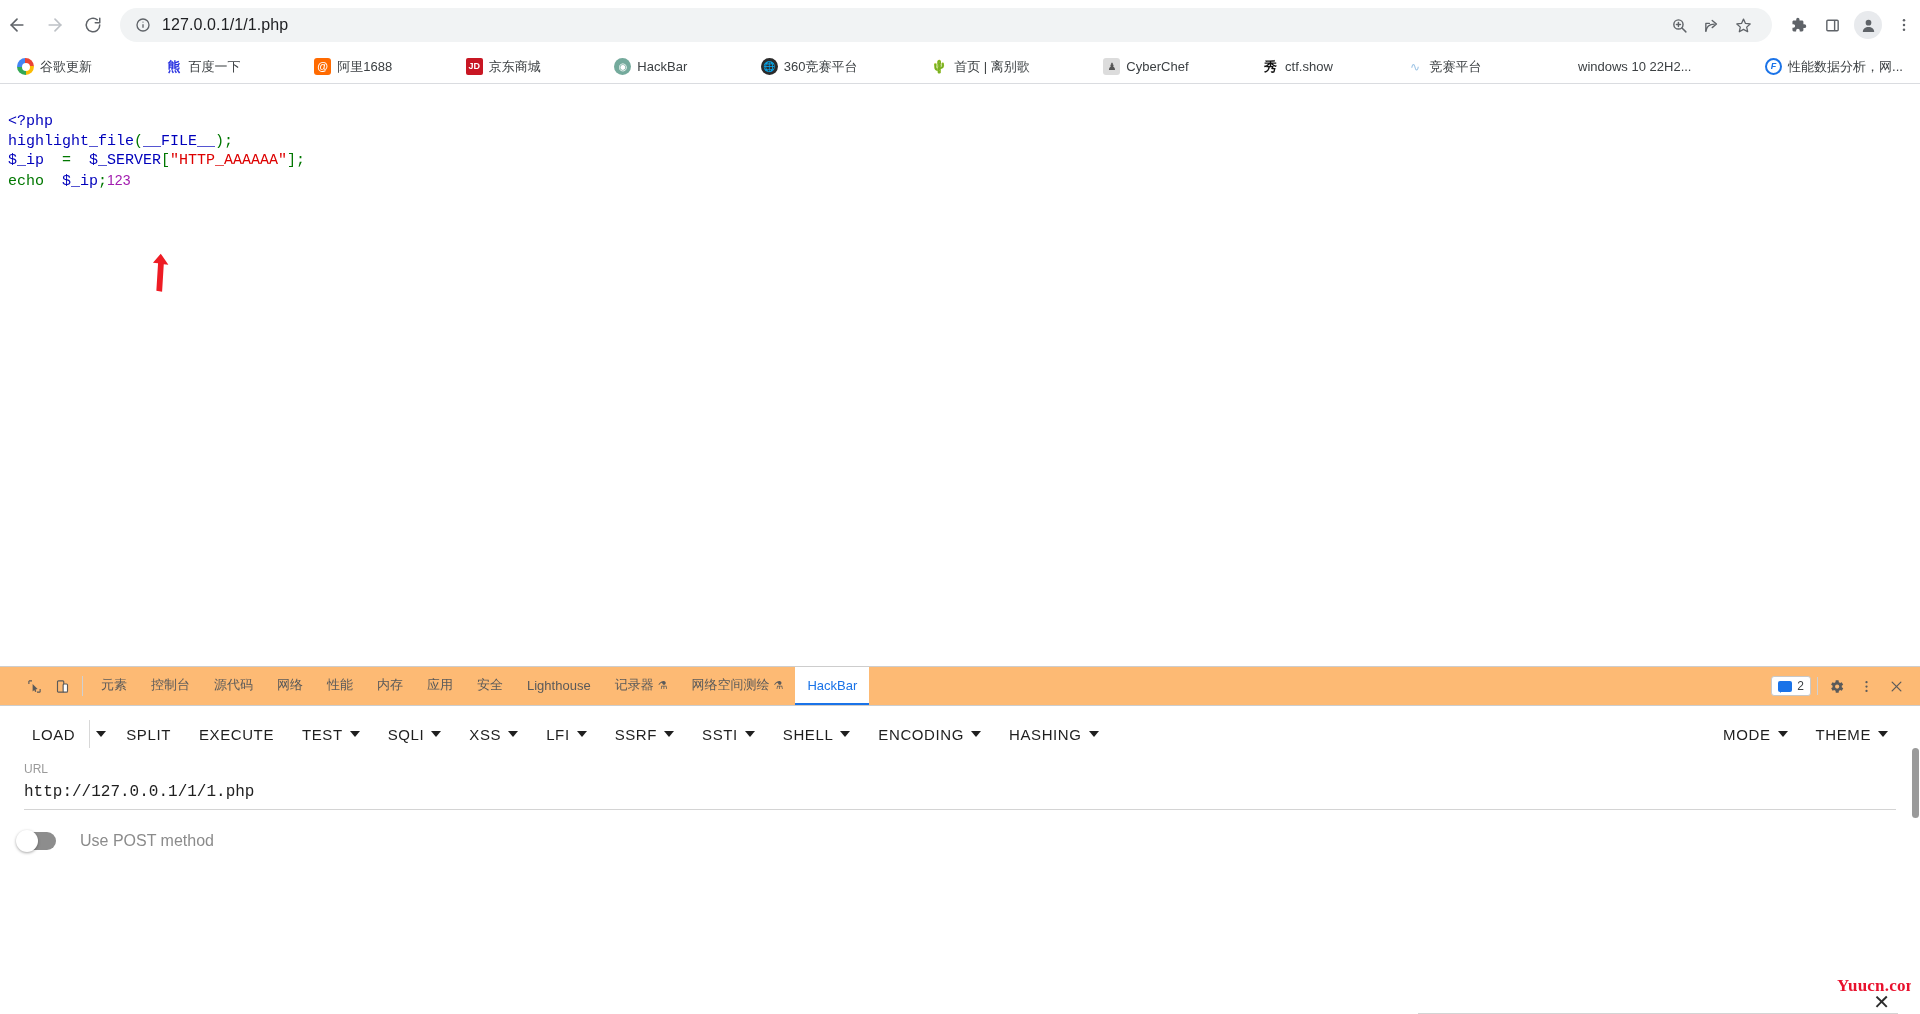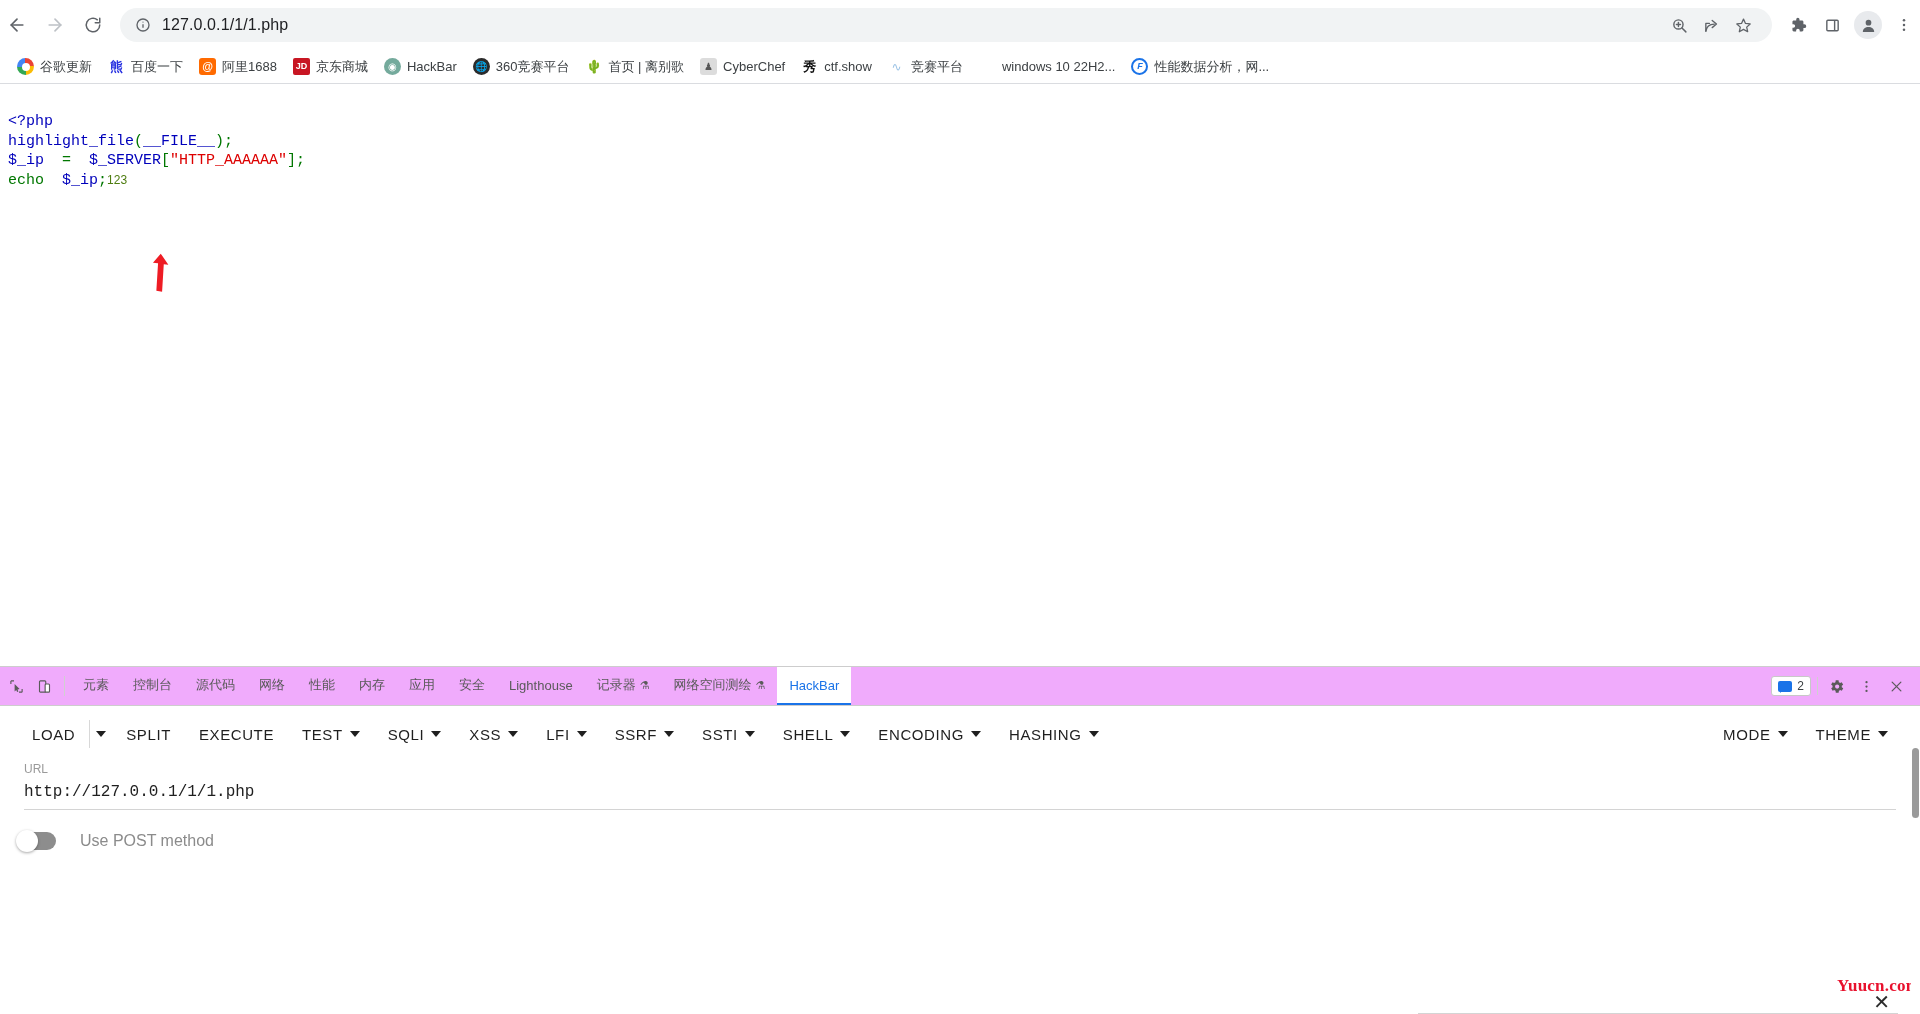--- a/index.html
+++ b/index.html
@@ -88,20 +88,21 @@
   
   .bookmark-bar {
     height: 34px;
     display: flex;
     align-items: center;
     padding: 0 10px;
     gap: 2px;
     border-bottom: 1px solid #dadce0;
     overflow: hidden;
     white-space: nowrap;
+    justify-content: space-between;
   }
   .bm {
     display: flex;
     align-items: center;
     gap: 6px;
     padding: 4px 7px;
     border-radius: 4px;
     font-size: 13px;
     color: #3c4043;
     flex: 0 0 auto;
@@ -155,22 +156,22 @@
     color: #000;
   }
   .tok-php   { color: #0000BB; }
   .tok-fn    { color: #0000BB; }
   .tok-kw    { color: #007700; }
   .tok-var   { color: #0000BB; }
   .tok-str   { color: #DD0000; }
   .tok-punct { color: #007700; }
   .echo-output {
     font-family: "Liberation Sans", sans-serif;
-    font-size: 12px;
-    color: #4d7c0f;
+    font-size: 14px;
+    color: #a21caf;
     text-align: right;
   }
   .arrow-page {
     position: absolute;
     left: 140px; top: 168px;
     width: 40px; height: 60px;
   }
 
   
   .devtools {
@@ -179,22 +180,22 @@
     width: 1920px; height: 348px;
     background: #ffffff;
     border-top: 1px solid #cdcdcd;
     overflow: hidden;
   }
   .dt-tabbar {
     height: 39px;
     display: flex;
     align-items: stretch;
     border-bottom: 1px solid #cdcdcd;
-    background: #f0abfc;
-    padding-left: 2px;
+    background: #fdba74;
+    padding-left: 20px;
   }
   .dt-tool-icon {
     width: 28px;
     display: flex; align-items: center; justify-content: center;
     color: #5a5a5a;
   }
   .dt-sep {
     width: 1px; background: #d0d0d0;
     margin: 9px 6px;
     flex: 0 0 auto;

